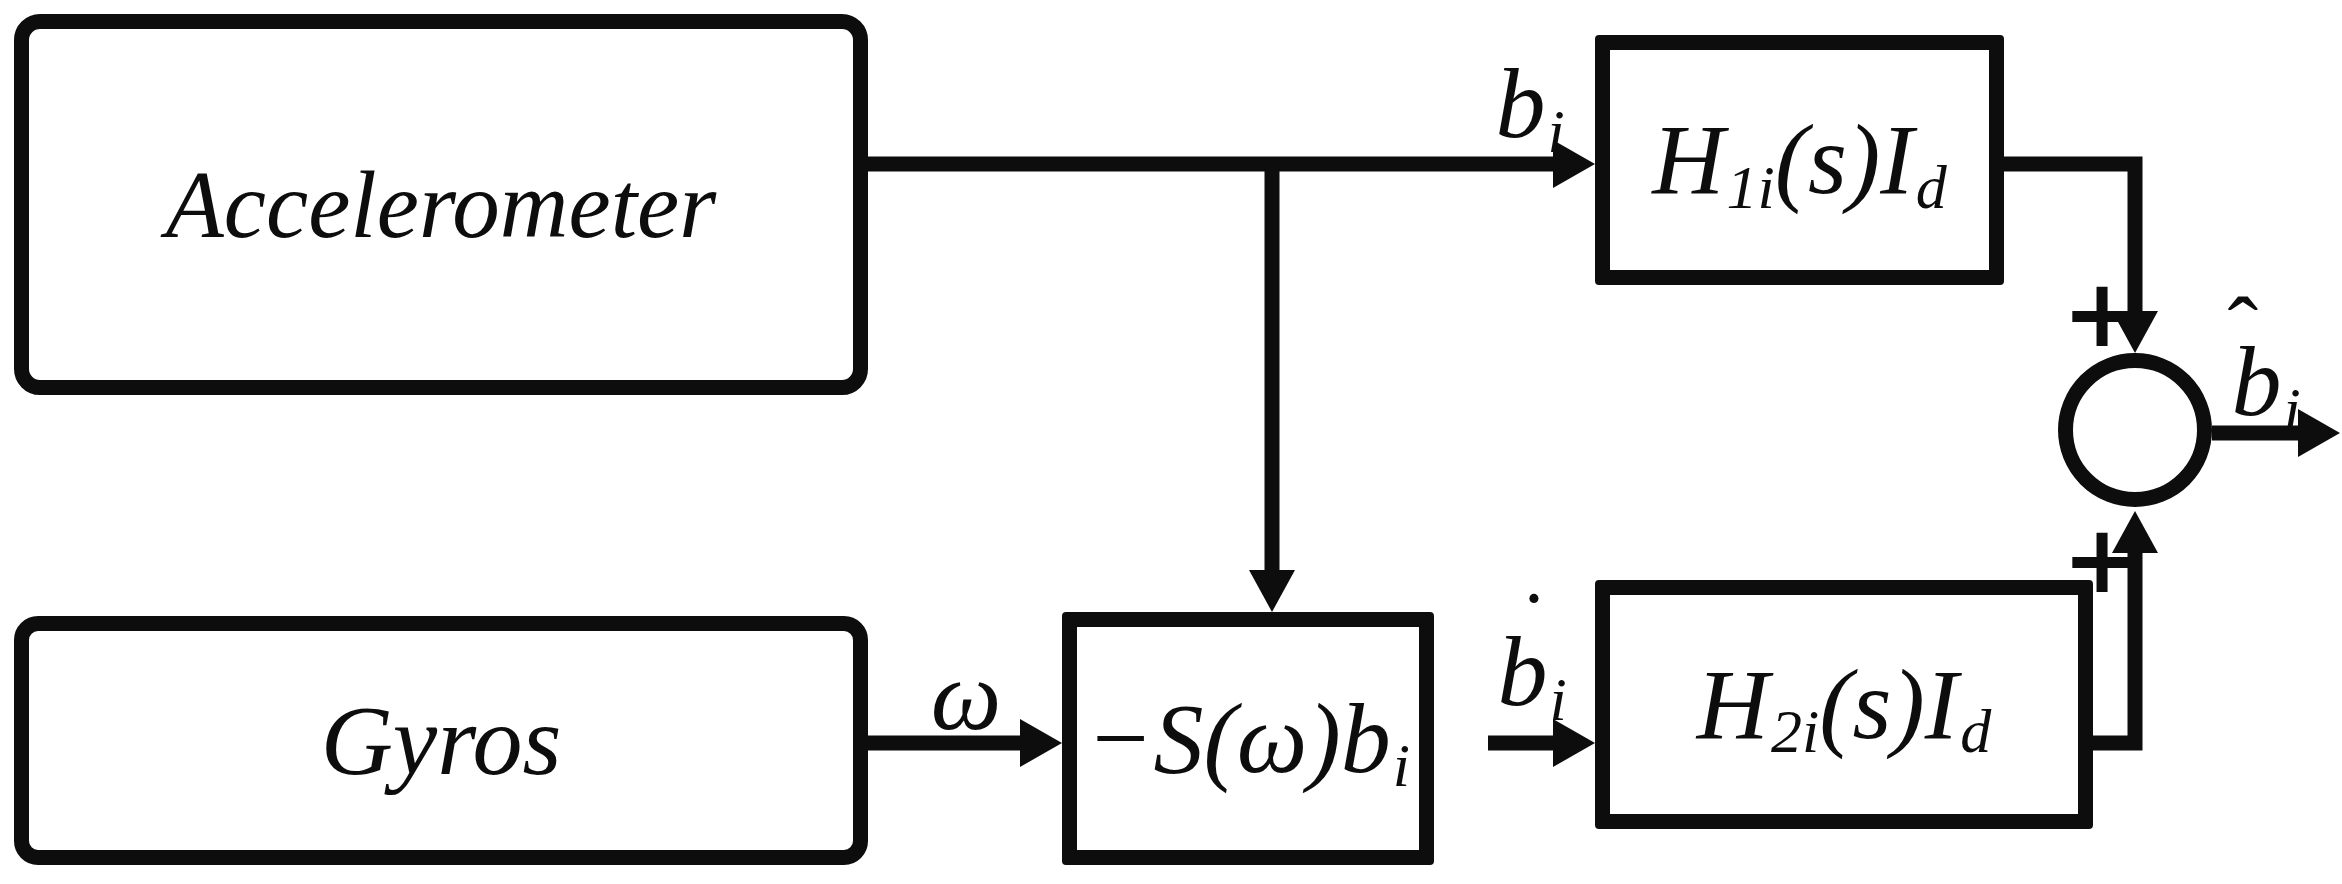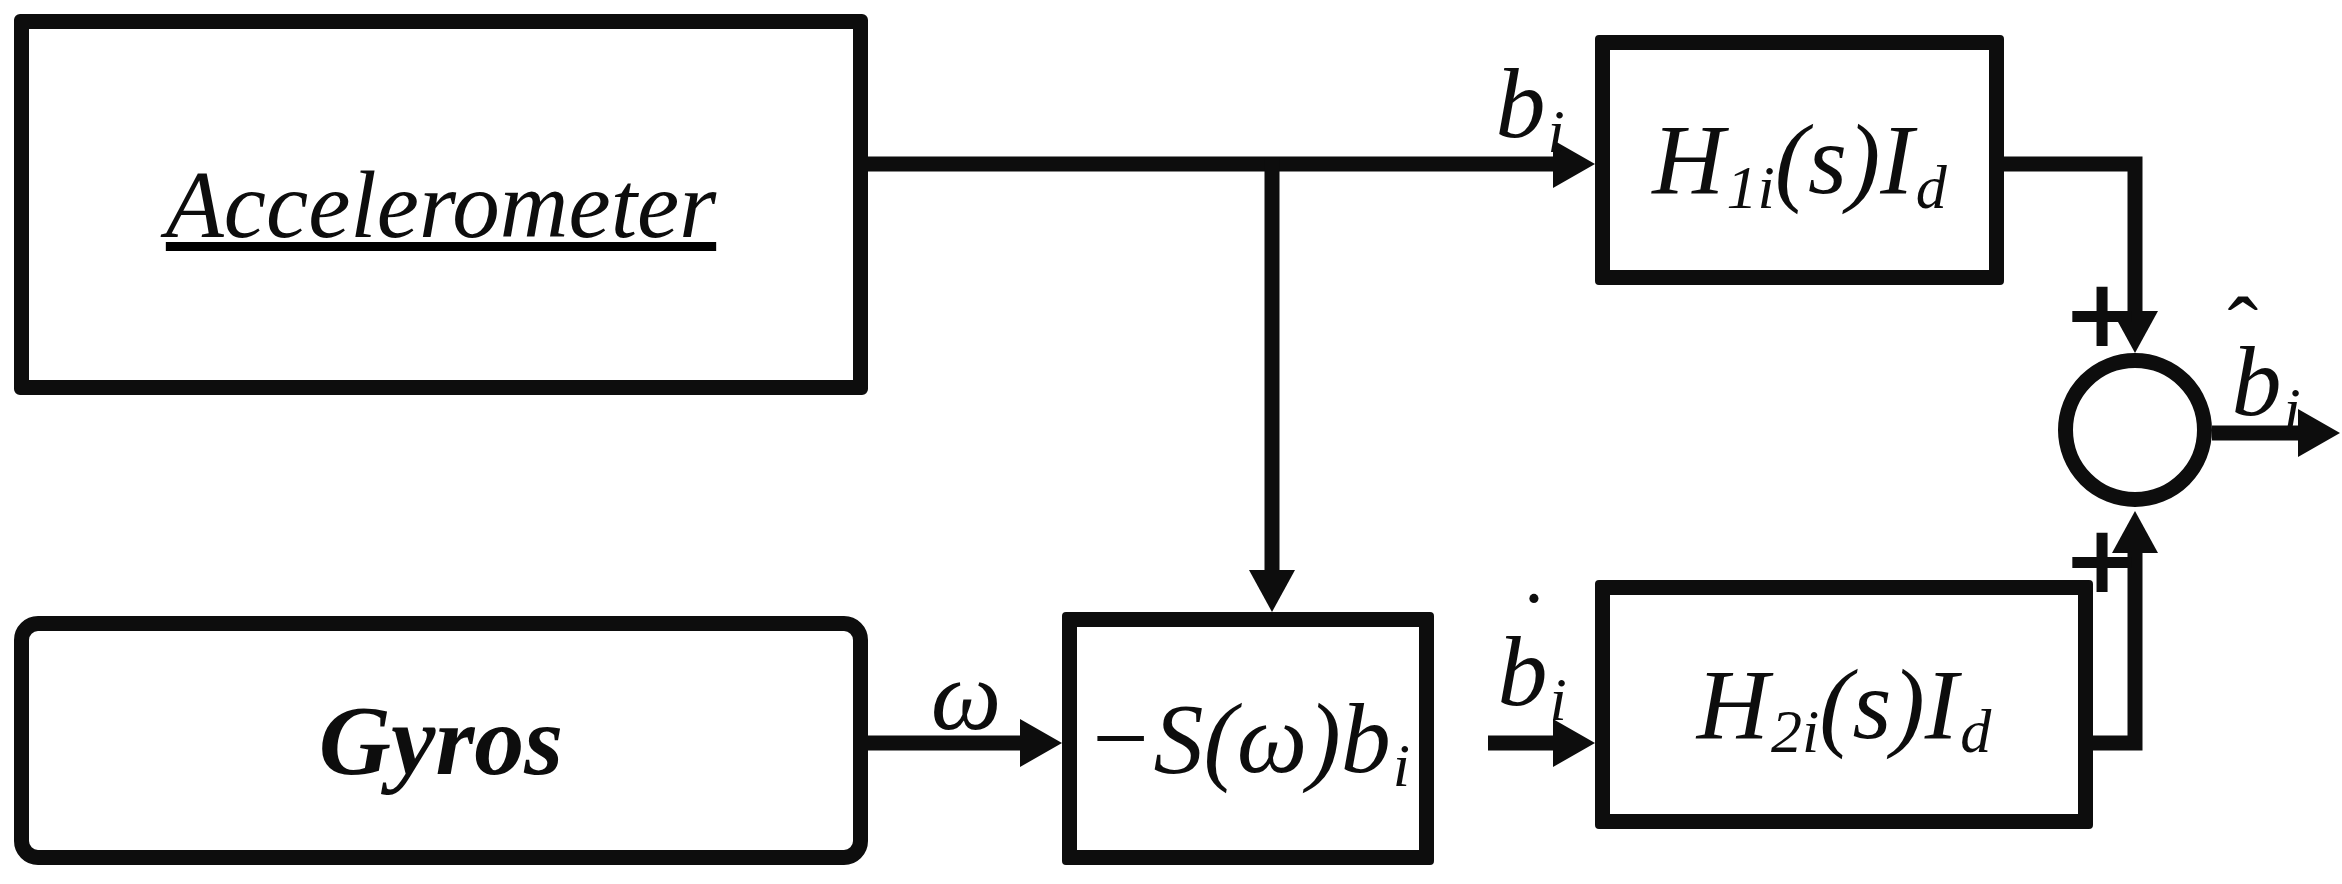--- a/index.html
+++ b/index.html
@@ -25,22 +25,22 @@
   .box {
     position: absolute;
     box-sizing: border-box;
     border: 15px solid #0d0d0d;
     background: #ffffff;
     display: flex;
     flex-direction: column;
     align-items: center;
     justify-content: center;
   }
-  .rounded-big { border-radius: 6px; text-decoration: underline; }
-  .rounded-sm  { border-radius: 24px; font-weight: bold; }
+  .rounded-big { border-radius: 26px; }
+  .rounded-sm  { border-radius: 24px; }
   .square      { border-radius: 4px; }
   .mathtext {
     font-family: "Liberation Serif", "DejaVu Serif", serif;
     font-style: italic;
     color: #0d0d0d;
     white-space: nowrap;
     line-height: 1.18;
   }
   .box-label { font-size: 100px; }
   .sensor-line {

